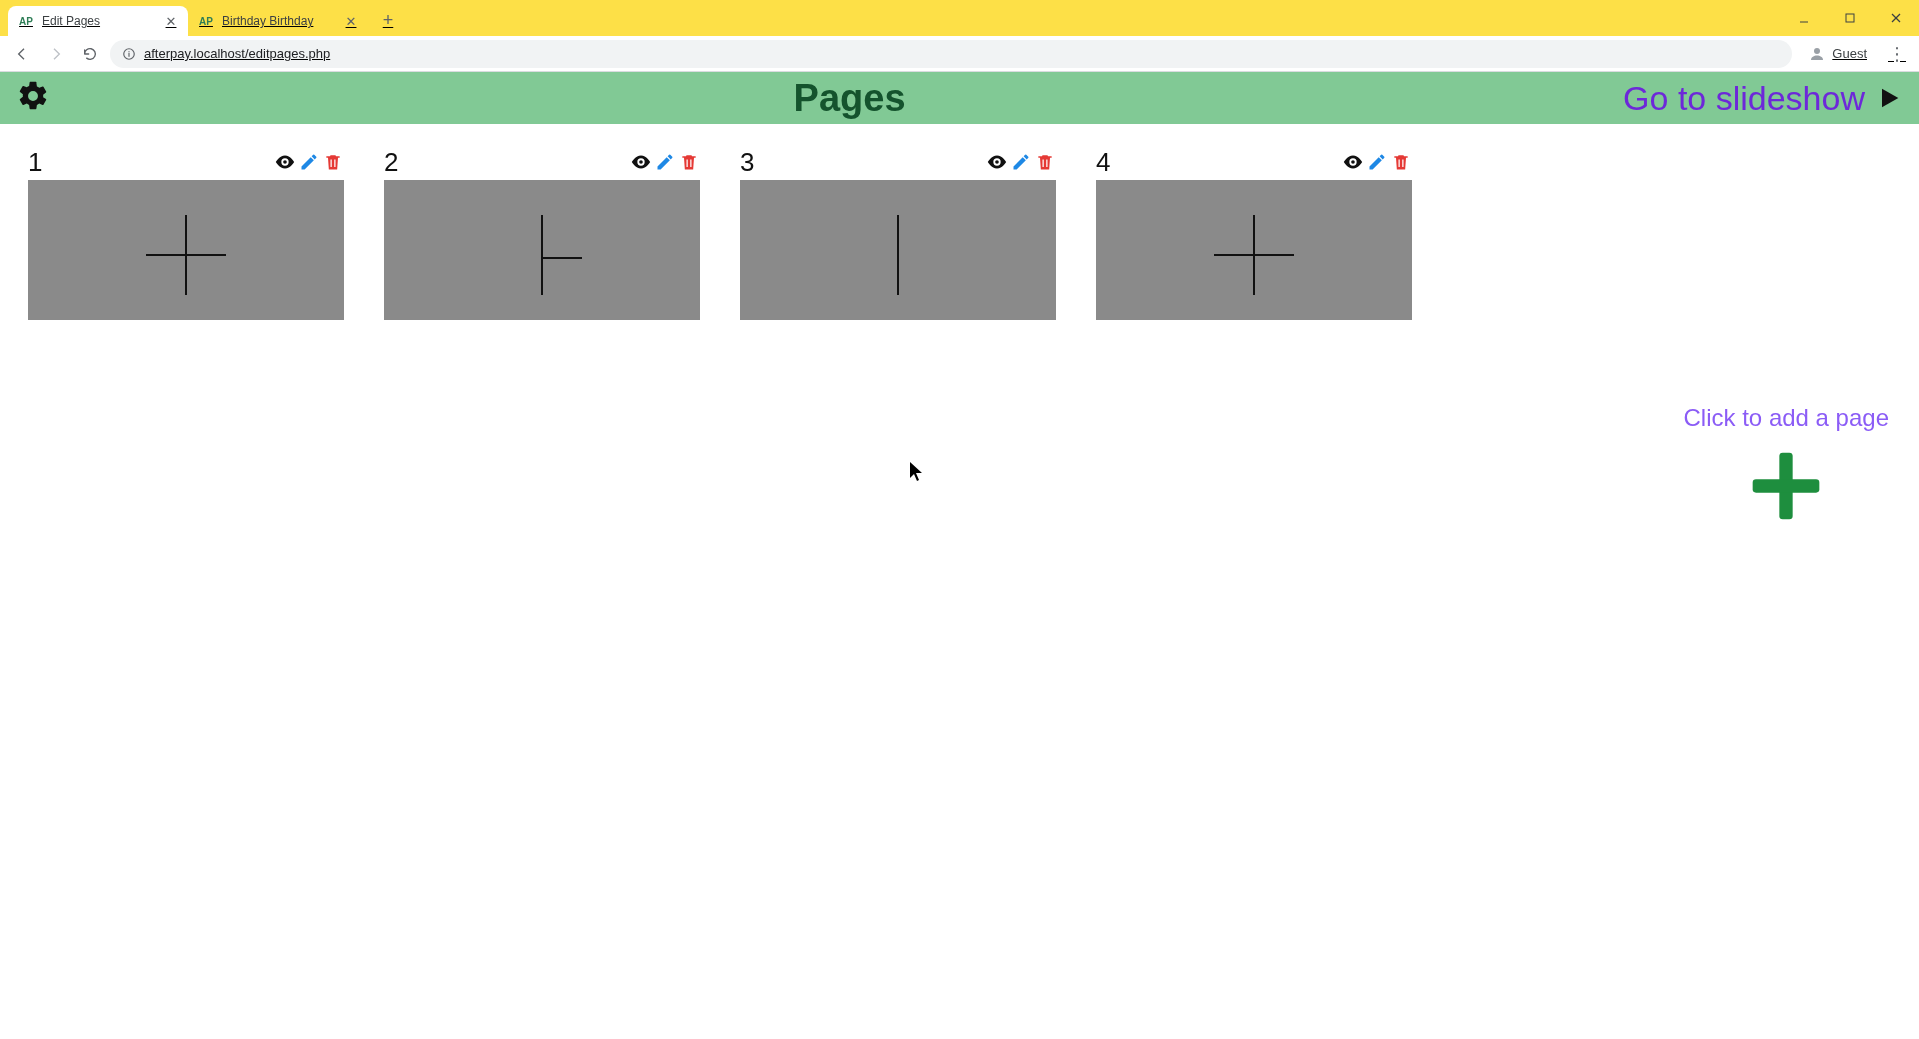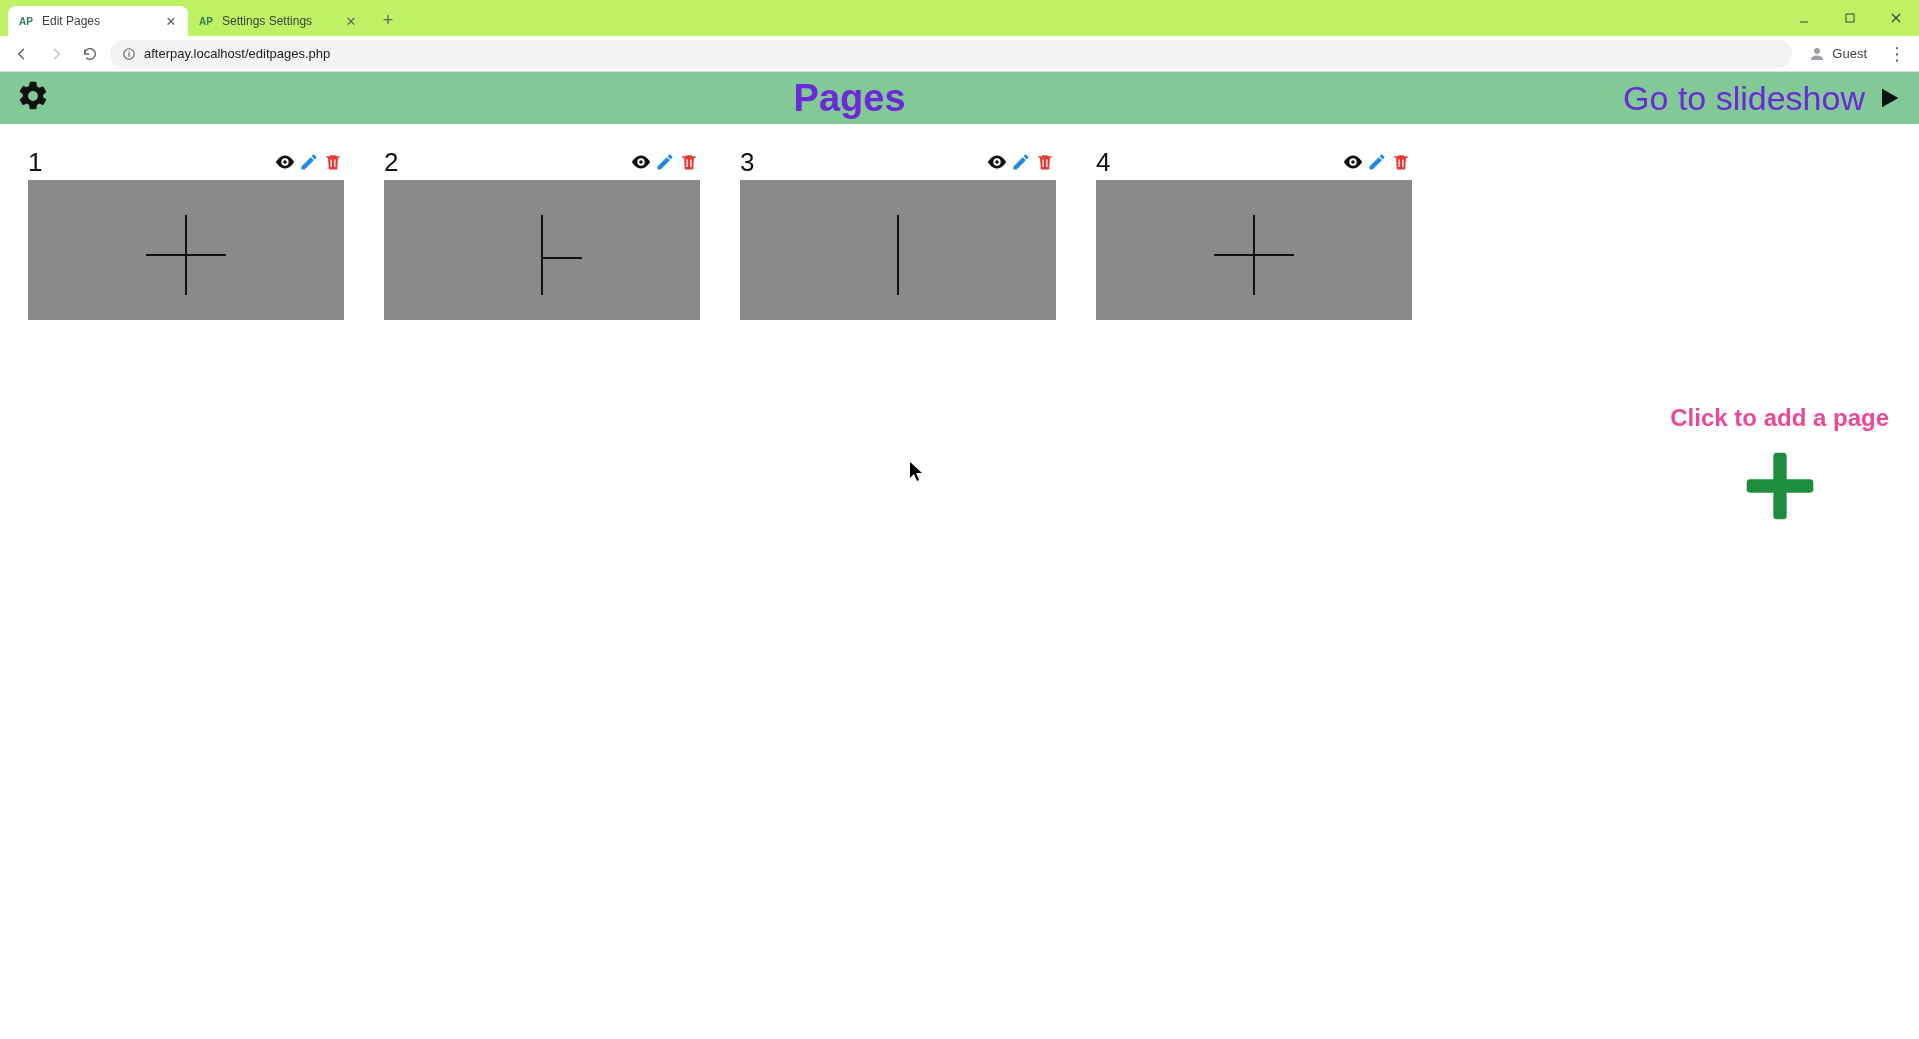--- a/index.html
+++ b/index.html
@@ -1,19 +1,19 @@
 <!DOCTYPE html>
 <html><head>
 <meta charset="utf-8">
 <style>
   * { box-sizing: border-box; margin: 0; padding: 0; }
   html, body { width: 100%; height: 100%; font-family: "Segoe UI", Arial, sans-serif; background: #fff; overflow: hidden; }
 
   
-  .browser-chrome { width: 100%; background: #bef264; }
+  .browser-chrome { width: 100%; background: #fde047; text-decoration: underline; }
   .tabstrip { display: flex; align-items: flex-end; height: 36px; padding-left: 8px; gap: 0; position: relative; }
   .tab {
     display: flex; align-items: center; gap: 8px;
     height: 30px; padding: 0 10px; font-size: 12px; color: #3c4043;
     border-top-left-radius: 8px; border-top-right-radius: 8px;
     min-width: 180px; max-width: 220px; position: relative;
   }
   .tab.active { background: #fff; }
   .tab.inactive { background: transparent; }
   .tab .favicon { width: 16px; height: 16px; display:flex; align-items:center; justify-content:center; font-size:10px; font-weight:700; color:#2e7d56; }
@@ -31,63 +31,63 @@
   .profile-chip { height:28px; padding:0 10px; display:flex; align-items:center; gap:6px; font-size:13px; color:#3c4043; border-radius:14px; }
   .profile-chip svg { width:18px; height:18px; }
   .kebab { width:28px; height:28px; display:flex; align-items:center; justify-content:center; color:#5f6368; font-size:18px; }
 
   
   .app-header {
     background:#81C995; height:52px; display:flex; align-items:center; justify-content:space-between;
     padding:0 16px;
   }
   .app-header .left { width:60px; display:flex; align-items:center; }
-  .app-header .center { flex:1; text-align:center; font-size:38px; font-weight:700; color:#6d28d9; font-family: "Segoe UI", Arial, sans-serif; }
+  .app-header .center { flex:1; text-align:center; font-size:38px; font-weight:700; color:#14532d; font-family: "Segoe UI", Arial, sans-serif; }
   .app-header .right { display:flex; align-items:center; gap:10px; font-size:34px; font-weight:500; color:#6d28d9; cursor:pointer; }
   .gear { cursor:pointer; }
 
   
   .content { padding:24px 28px; display:flex; flex-wrap:wrap; gap:40px 40px; align-content:flex-start; position:relative; }
   .page-card { width:316px; display:flex; flex-direction:column; }
   .card-head { display:flex; align-items:center; justify-content:space-between; height:28px; margin-bottom:4px; }
   .card-number { font-size:26px; font-weight:500; color:#111; }
   .card-actions { display:flex; align-items:center; gap:2px; }
   .act { width:22px; height:22px; display:flex; align-items:center; justify-content:center; cursor:pointer; }
   .card-thumb {
     width:100%; height:140px; background:#8a8a8a; display:flex; align-items:center; justify-content:center;
   }
   .thumb-svg { width:100%; height:100%; }
 
   
   .add-page {
     position:absolute; right:30px; top:280px; 
     display:flex; flex-direction:column; align-items:center; gap:14px;
   }
-  .add-page .label { font-size:24px; font-weight:700; color:#ec4899; }
+  .add-page .label { font-size:24px; font-weight:400; color:#8b5cf6; }
   .plus-big { cursor:pointer; }
 
   
   .cursor-arrow { position:absolute; left:910px; top:338px; pointer-events:none; }
 
 </style>
 </head>
 <body>
 
 <div class="browser-chrome">
   <div class="tabstrip">
 
     <div class="tab active">
       <span class="favicon">AP</span>
       <span class="title">Edit Pages</span>
       <span class="close">✕</span>
     </div>
 
     <div class="tab inactive">
       <span class="favicon">AP</span>
-      <span class="title">Settings Settings</span>
+      <span class="title">Birthday Birthday</span>
       <span class="close">✕</span>
     </div>
 
     <div class="new-tab">+</div>
 
     <div class="window-controls">
       <div class="wc">
         <svg width="12" height="12" viewBox="0 0 12 12">
             <line x1="2" y1="10" x2="10" y2="10" stroke="#3c4043" stroke-width="1"></line>
           </svg>

